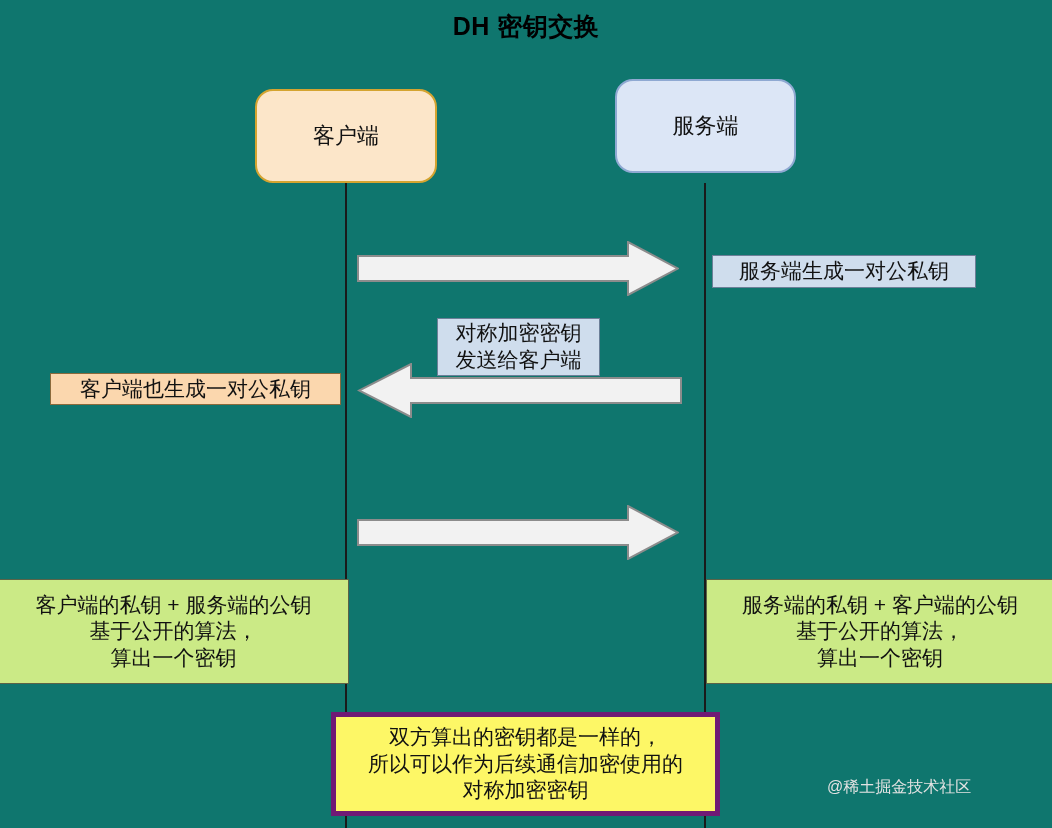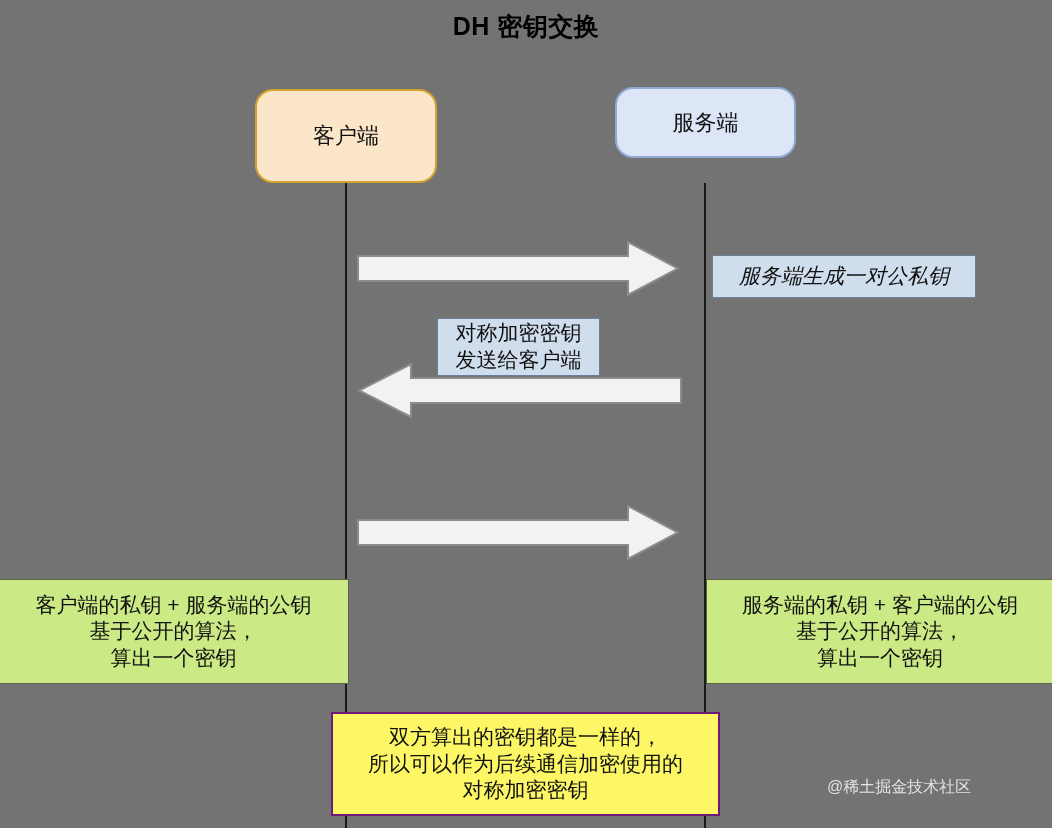--- a/index.html
+++ b/index.html
@@ -8,21 +8,21 @@
     background: #ffffff;
   }
   body {
     font-family: "Liberation Sans", "DejaVu Sans", sans-serif;
     color: #111111;
   }
   #canvas {
     position: relative;
     width: 1052px;
     height: 828px;
-    background: #737373;
+    background: #0f766e;
     overflow: hidden;
   }
 
   
   .title {
     position: absolute;
     left: 0;
     top: 10px;
     width: 1052px;
     text-align: center;
@@ -45,23 +45,23 @@
   .actor-client {
     left: 255px;
     top: 89px;
     width: 182px;
     height: 94px;
     background: #fce6c9;
     border: 2px solid #d4a430;
   }
   .actor-server {
     left: 615px;
-    top: 87px;
+    top: 79px;
     width: 181px;
-    height: 71px;
+    height: 94px;
     background: #dce6f6;
     border: 2px solid #8fa9d2;
   }
 
   
   .lifeline {
     position: absolute;
     width: 2px;
     background: #1a1a1a;
   }
@@ -104,24 +104,24 @@
   .note-orange {
     background: #fbd7ae;
     border: 1px solid #8a6a3c;
   }
   .note-green {
     background: #cbea86;
     border: 1px solid #5b6347;
   }
   .note-yellow {
     background: #fdf766;
-    border: 2px solid #701a75;
-  }
-
-  .note-server-keys { left: 712px; top: 255px; width: 264px; height: 43px; font-style: italic; }
+    border: 5px solid #701a75;
+  }
+
+  .note-server-keys { left: 712px; top: 255px; width: 264px; height: 33px; }
   .note-server-pub  { left: 437px; top: 318px; width: 163px; height: 58px; }
   .note-client-keys { left: 50px;  top: 373px; width: 291px; height: 32px; }
   .note-client-pub  { left: 437px; top: 456px; width: 163px; height: 58px; }
 
   .note-green-left  { left: -2px;  top: 579px; width: 351px; height: 105px; }
   .note-green-right { left: 706px; top: 579px; width: 348px; height: 105px; }
 
   .note-yellow-final { left: 331px; top: 712px; width: 389px; height: 104px; }
 
   
@@ -165,20 +165,21 @@
 
   <div class="note note-blue note-server-pub">对称加密密钥
 发送给客户端</div>
 
   <div class="arrow-wrap" style="left:357px; top:363px;">
     <svg width="325" height="55" viewBox="0 0 325 55">
       <polygon points="324,15 54,15 54,1 2,27.5 54,54 54,40 324,40" fill="#f2f2f2" stroke="#8c8c8c" stroke-width="2" stroke-linejoin="miter"></polygon>
     </svg>
   </div>
 
+  <div class="note note-orange note-client-keys">客户端也生成一对公私钥</div>
 
 
   <div class="arrow-wrap" style="left:357px; top:505px;">
     <svg width="322" height="55" viewBox="0 0 322 55">
       <polygon points="1,15 271,15 271,1 321,27.5 271,54 271,40 1,40" fill="#f2f2f2" stroke="#8c8c8c" stroke-width="2" stroke-linejoin="miter"></polygon>
     </svg>
   </div>
 
   <div class="note note-green note-green-left">客户端的私钥 + 服务端的公钥
 基于公开的算法，

